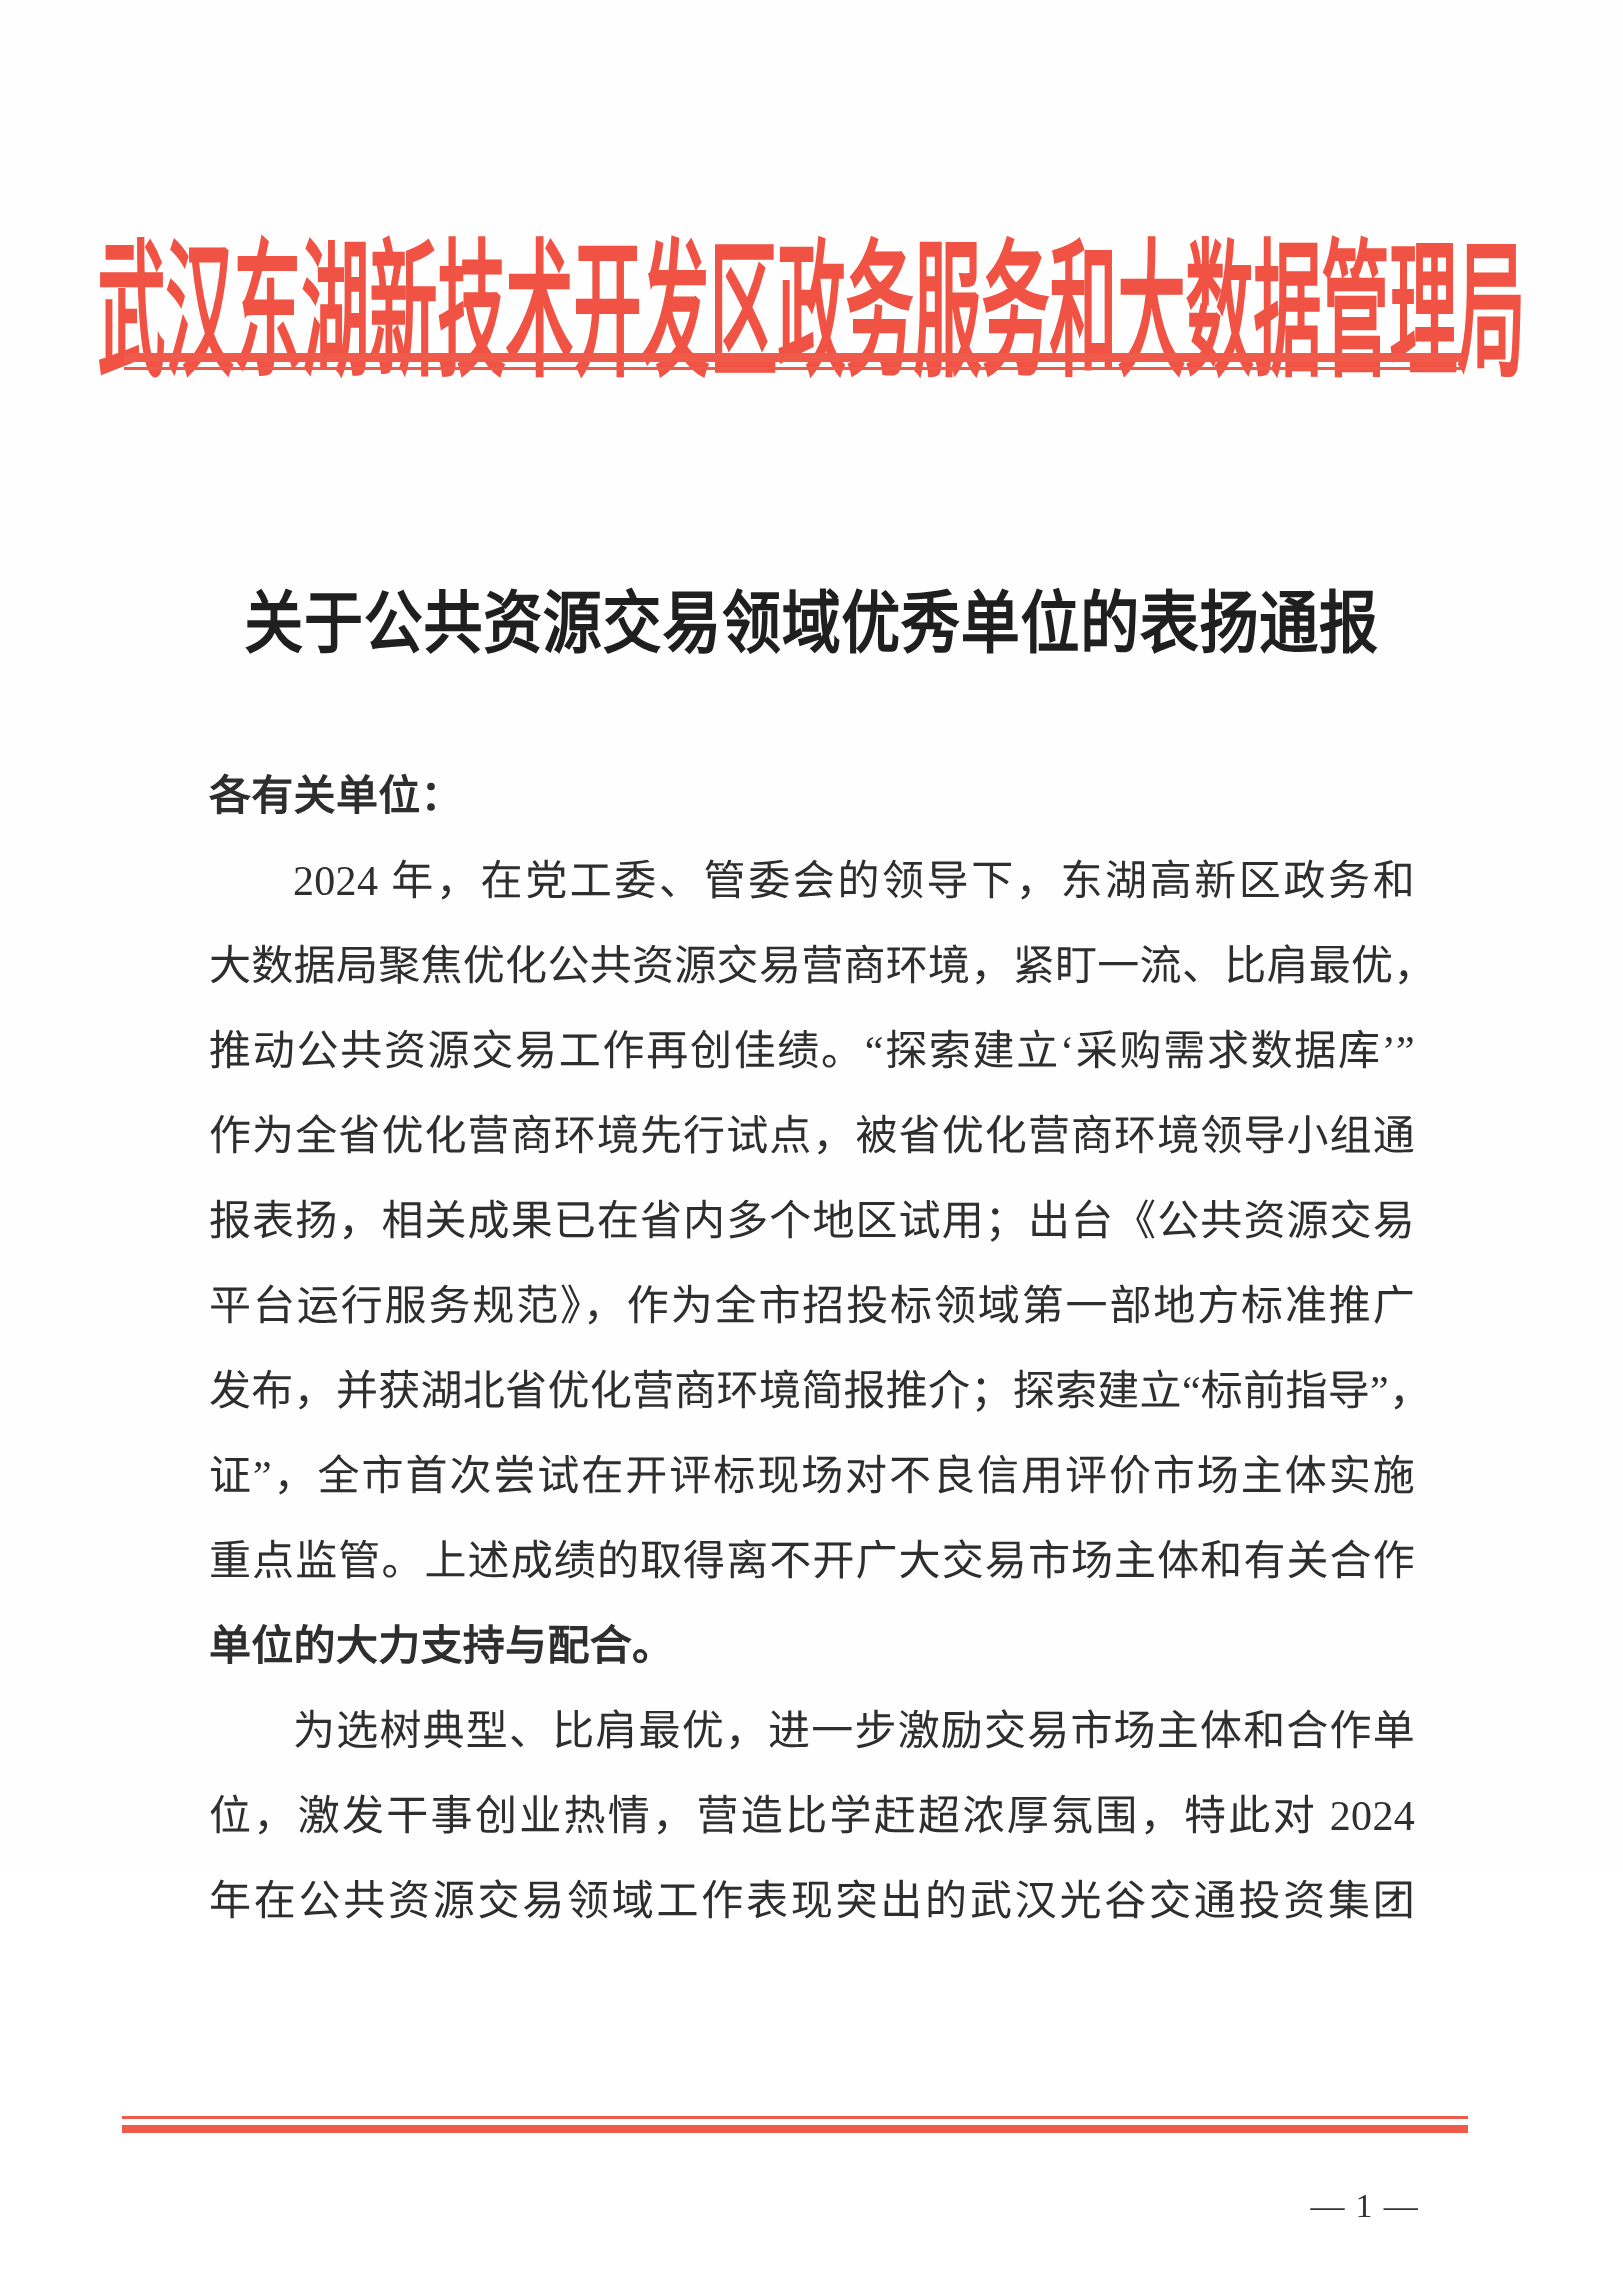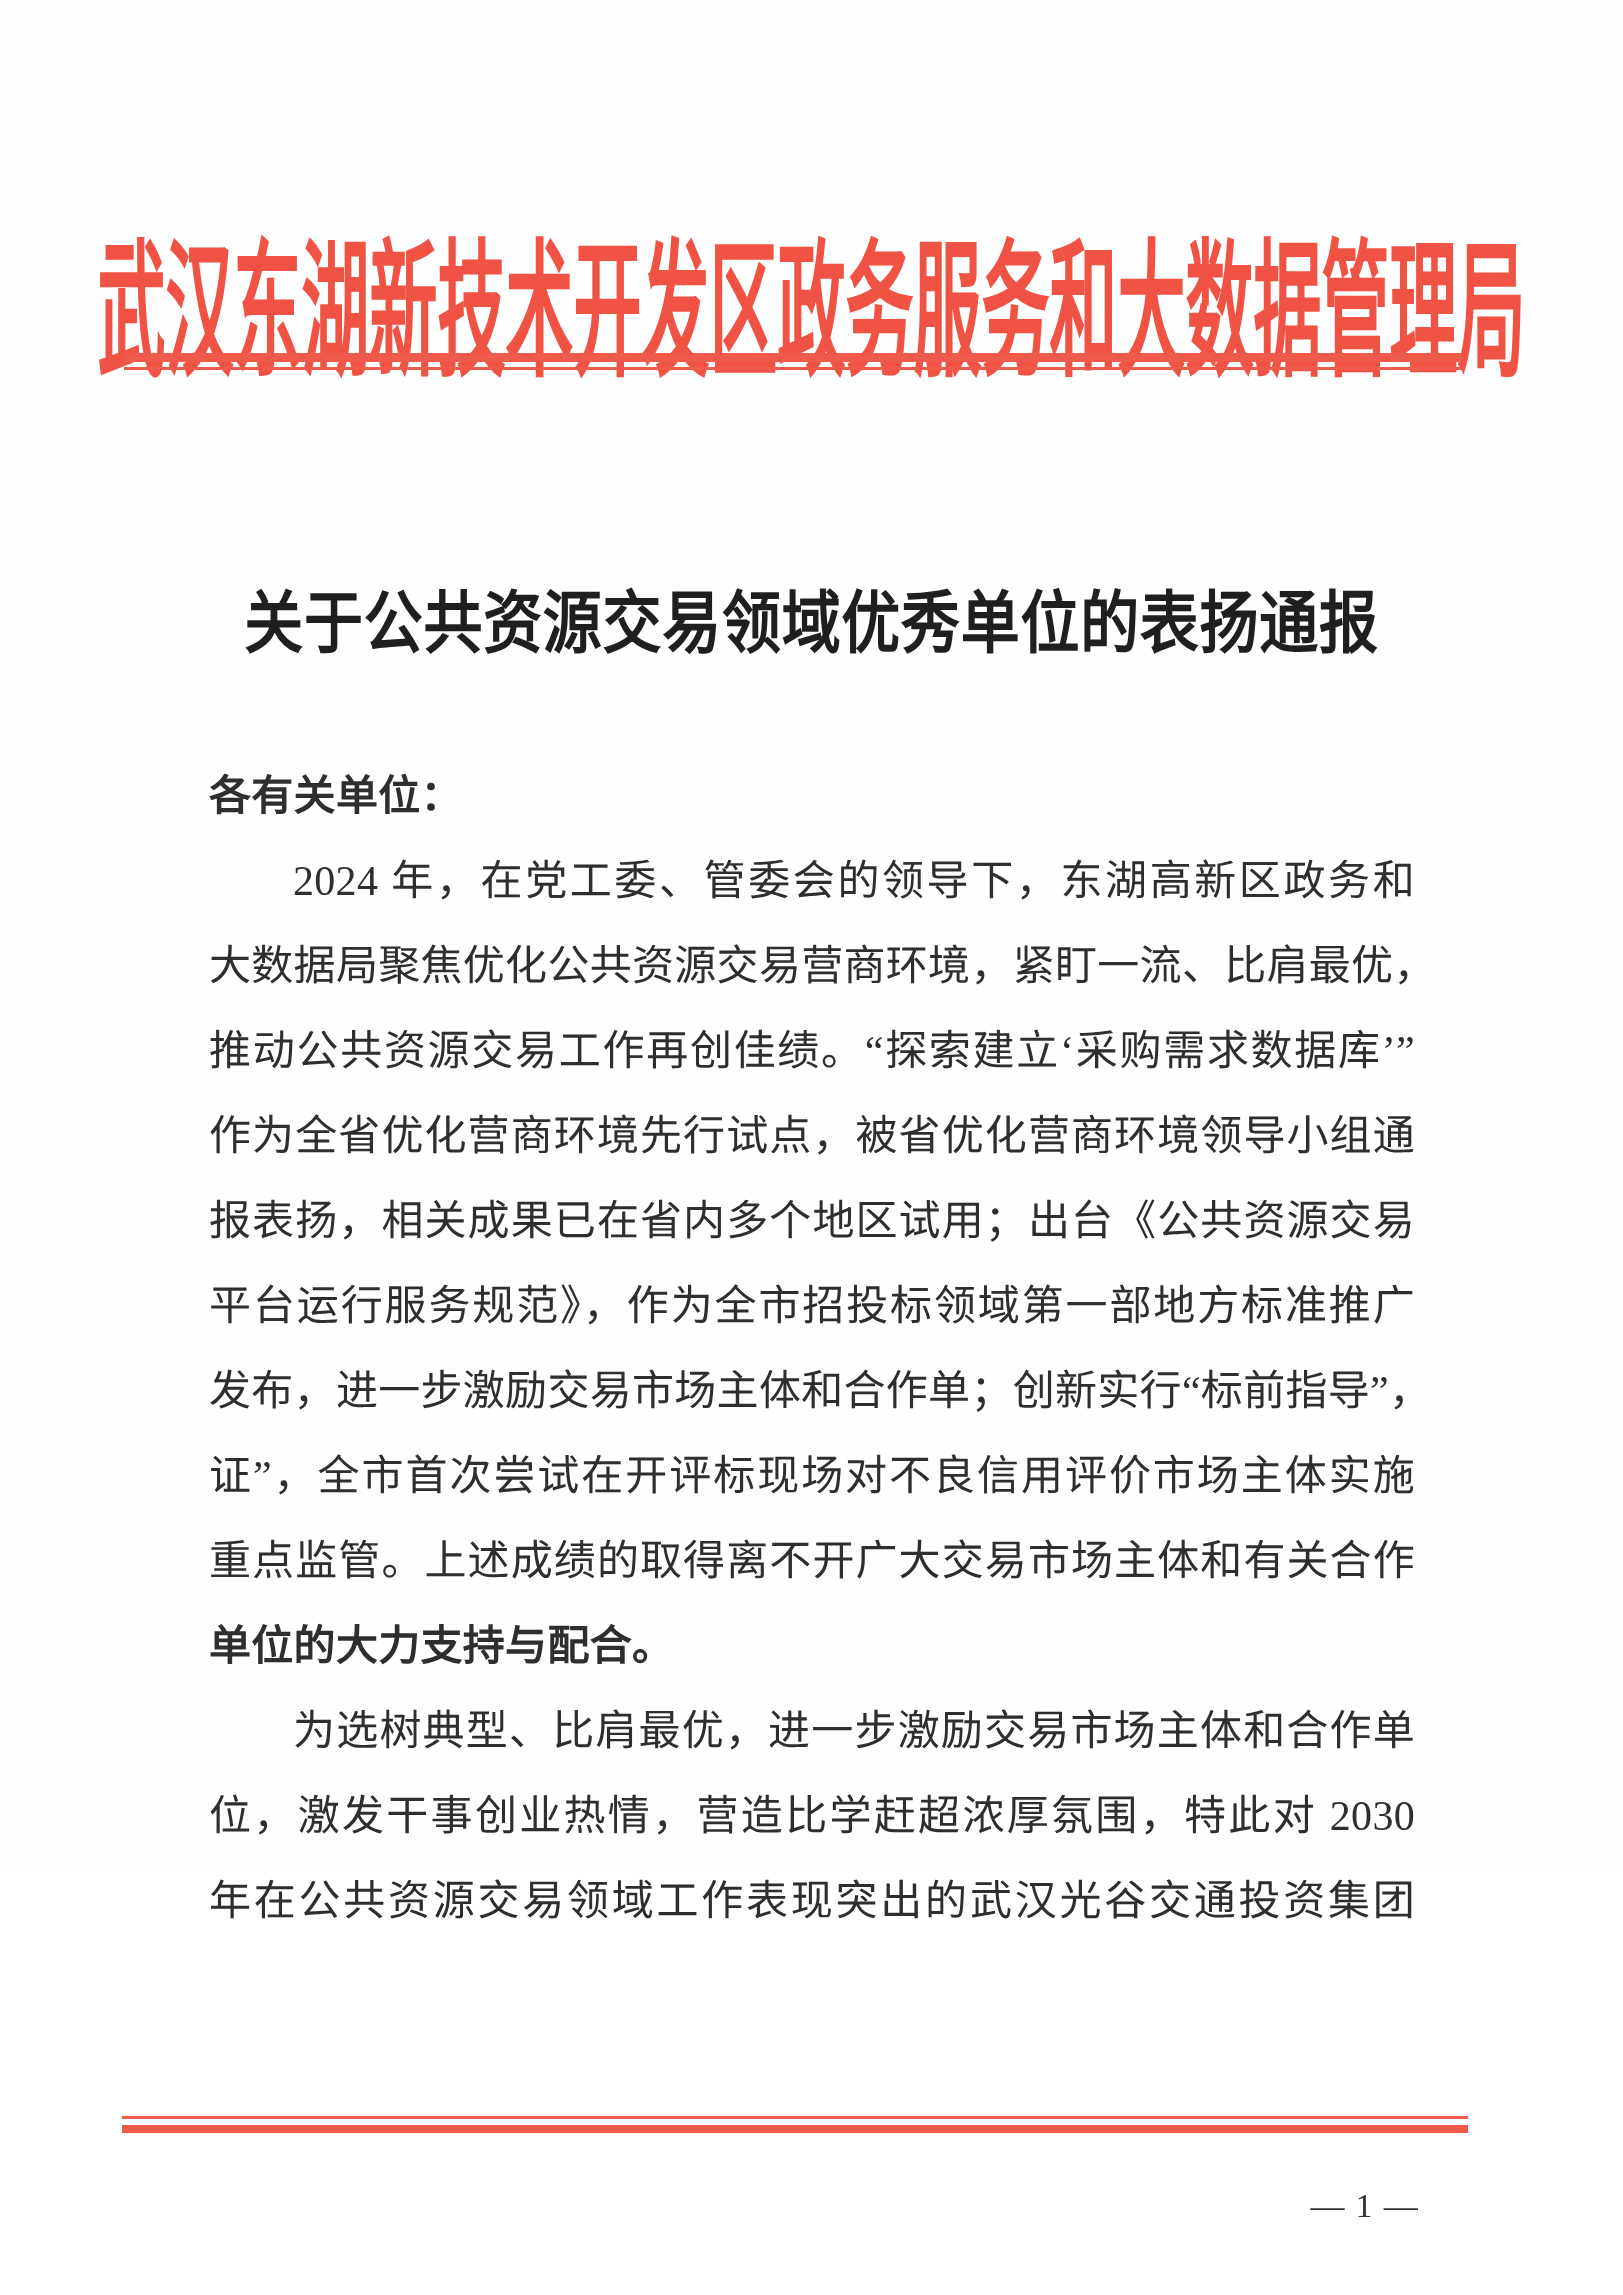--- a/index.html
+++ b/index.html
@@ -84,26 +84,26 @@
   <div class="doc-title">关于公共资源交易领域优秀单位的表扬通报</div>
 
   <div class="doc-body">
     <div class="line para-end">各有关单位：</div>
     <div class="line indent">2024 年，在党工委、管委会的领导下，东湖高新区政务和</div>
     <div class="line">大数据局聚焦优化公共资源交易营商环境，紧盯一流、比肩最优，</div>
     <div class="line">推动公共资源交易工作再创佳绩。“探索建立‘采购需求数据库’”</div>
     <div class="line">作为全省优化营商环境先行试点，被省优化营商环境领导小组通</div>
     <div class="line">报表扬，相关成果已在省内多个地区试用；出台《公共资源交易</div>
     <div class="line">平台运行服务规范》，作为全市招投标领域第一部地方标准推广</div>
-    <div class="line">发布，进一步激励交易市场主体和合作单；创新实行“标前指导”，</div>
+    <div class="line">发布，并获湖北省优化营商环境简报推介；探索建立“标前指导”，</div>
     <div class="line">证”，全市首次尝试在开评标现场对不良信用评价市场主体实施</div>
     <div class="line">重点监管。上述成绩的取得离不开广大交易市场主体和有关合作</div>
     <div class="line para-end">单位的大力支持与配合。</div>
     <div class="line indent">为选树典型、比肩最优，进一步激励交易市场主体和合作单</div>
-    <div class="line">位，激发干事创业热情，营造比学赶超浓厚氛围，特此对 2030</div>
+    <div class="line">位，激发干事创业热情，营造比学赶超浓厚氛围，特此对 2024</div>
     <div class="line">年在公共资源交易领域工作表现突出的武汉光谷交通投资集团</div>
   </div>
 
   <div class="rule rule-bottom-thin"></div>
   <div class="rule rule-bottom-thick"></div>
 
   <div class="page-number">— 1 —</div>
 
 </div>
 

